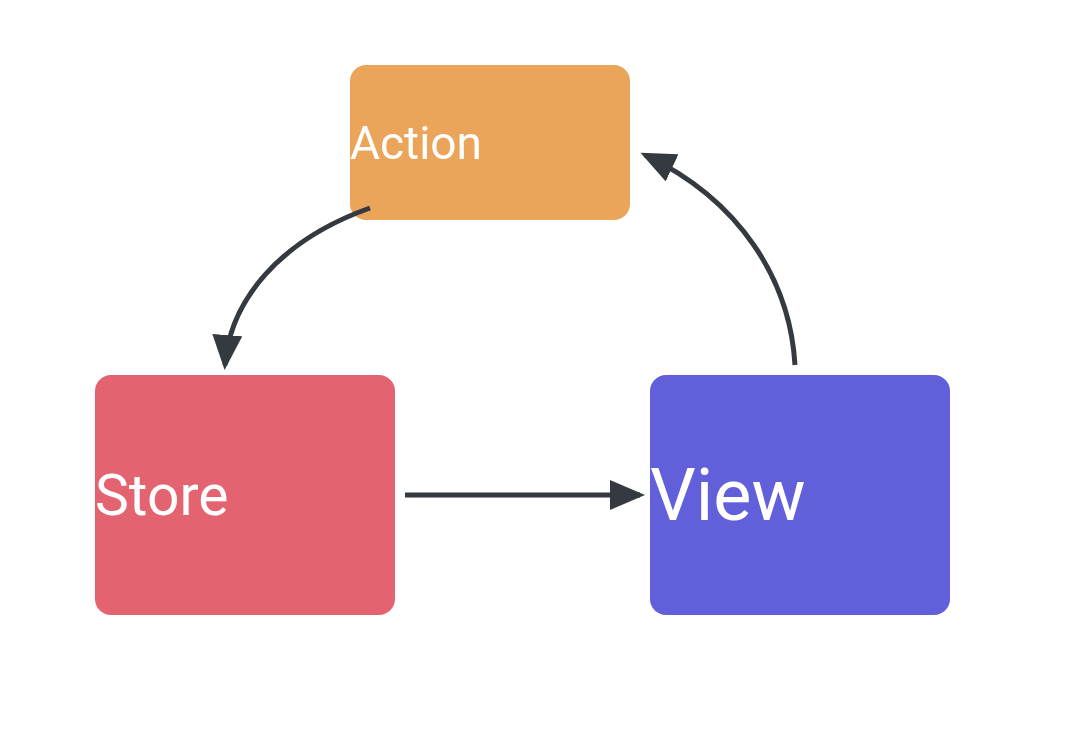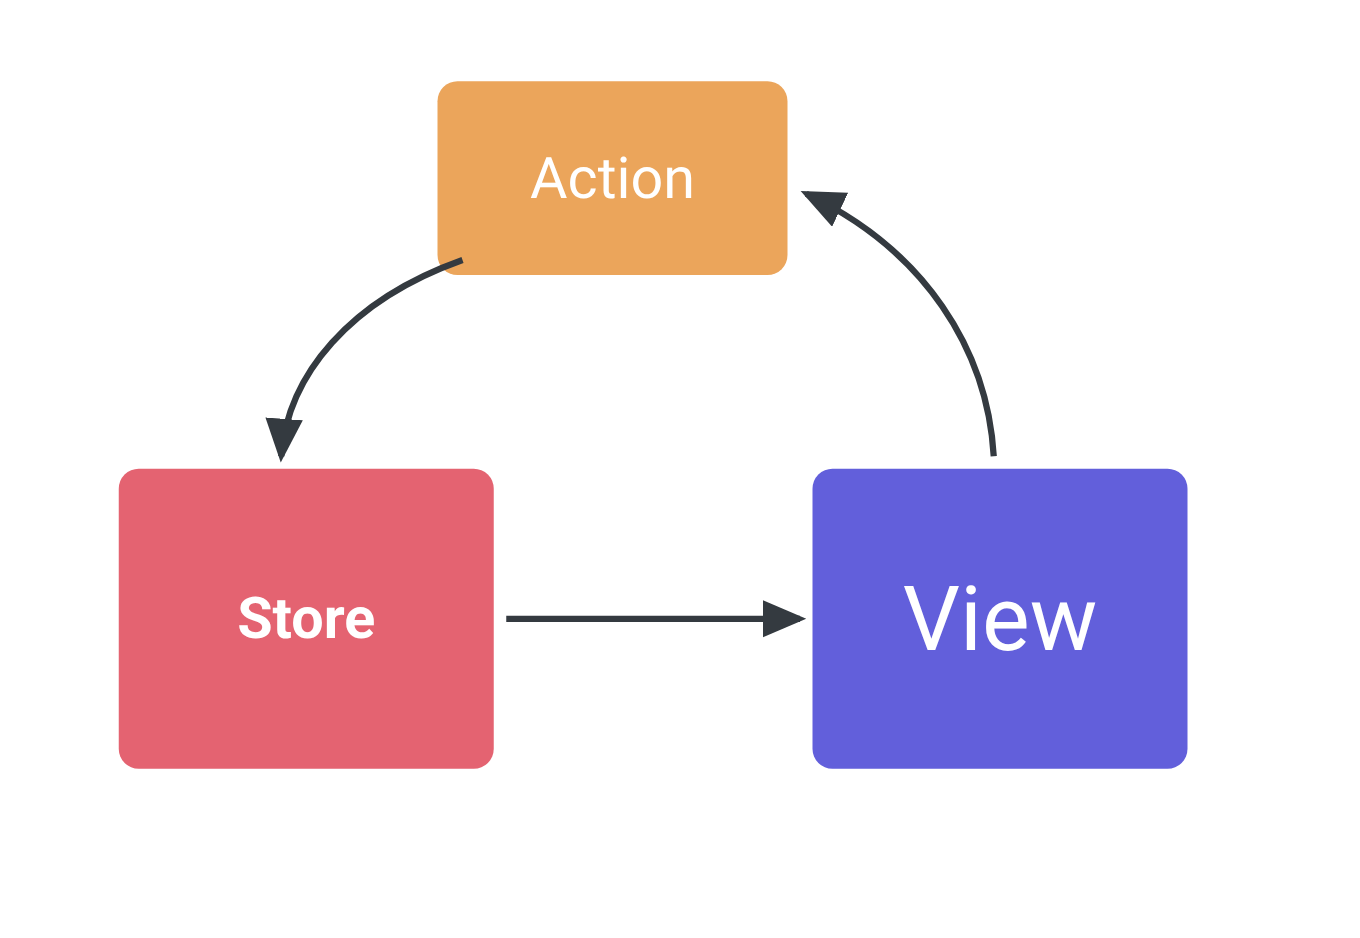--- a/index.html
+++ b/index.html
@@ -12,41 +12,40 @@
       height: 750px;
       background: #ffffff;
       position: relative;
       font-family: -apple-system, BlinkMacSystemFont, "Segoe UI", Roboto, Helvetica, Arial, sans-serif;
       overflow: hidden;
     }
     .node {
       position: absolute;
       display: flex;
       align-items: center;
-      justify-content: center;
+      justify-content: flex-start;
       border-radius: 16px;
       color: #ffffff;
       font-weight: 400;
     }
     .node-action {
       left: 350px;
       top: 65px;
       width: 280px;
       height: 155px;
       background: #eba55b;
       font-size: 46px;
     }
     .node-store {
       left: 95px;
       top: 375px;
       width: 300px;
       height: 240px;
       background: #e46371;
-      font-size: 46px;
-      font-weight: bold;
+      font-size: 57px;
     }
     .node-view {
       left: 650px;
       top: 375px;
       width: 300px;
       height: 240px;
       background: #625fdb;
       font-size: 72px;
     }
     .arrows {

